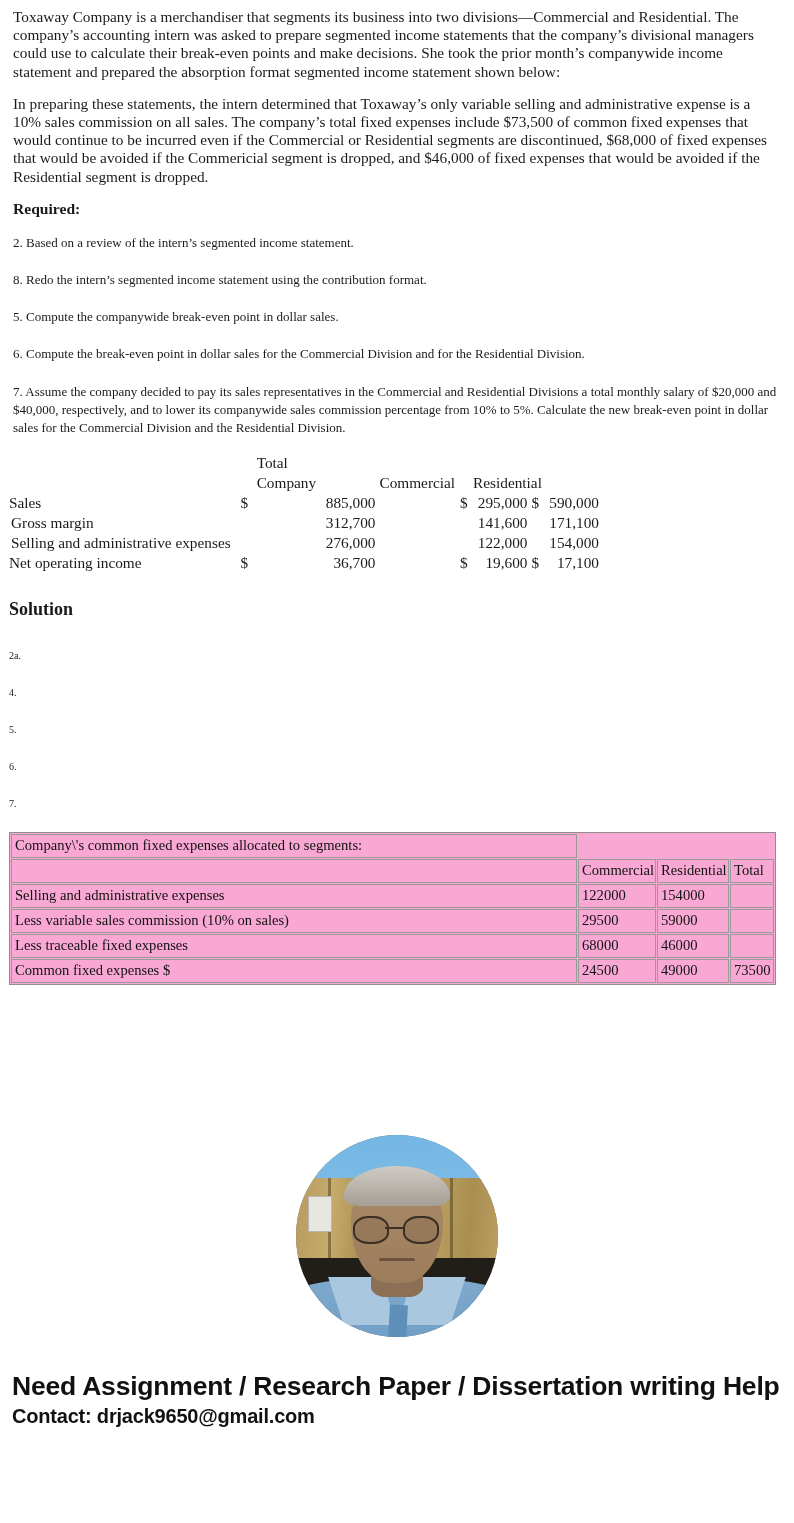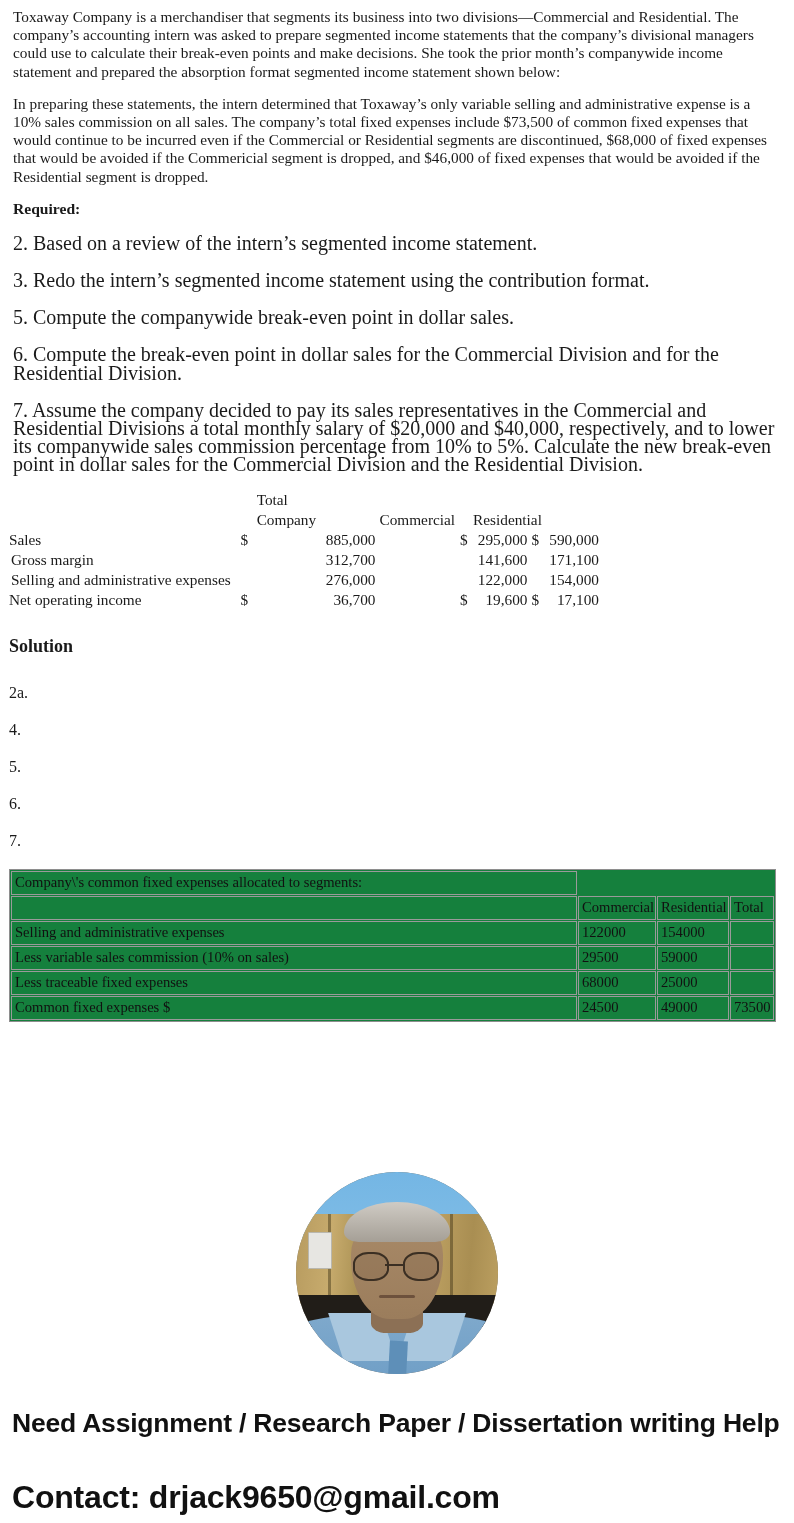--- a/index.html
+++ b/index.html
@@ -37,21 +37,21 @@
   .para:first-child { margin-top: 8px; }
 
   h3.required {
     font-size: 15.6px;
     line-height: 18px;
     font-weight: bold;
     margin: 14px 0 16px 0;
   }
 
   .req-item {
-    font-size: 20px;
+    font-size: 13px;
     line-height: 18.2px;
     margin: 0 0 19px 0;
   }
   .req-item.multiline { margin-bottom: 12px; }
 
   
   .is-wrap {
     margin: 16px 0 0 0;
     padding: 0 9px;
   }
@@ -86,35 +86,35 @@
   .row-indent .col-label { padding-left: 2px !important; }
 
   
   h3.solution {
     font-size: 18px;
     line-height: 20px;
     font-weight: bold;
     margin: 26px 0 28px 9px;
   }
   .sol-item {
-    font-size: 16px;
+    font-size: 10px;
     line-height: 18px;
     margin: 0 0 19px 9px;
   }
 
   
   .alloc-wrap {
     margin: 12px 0 0 0;
     padding: 0 9px;
   }
   table.alloc {
     border-collapse: separate;
     border-spacing: 1px;
     border: 1px solid #8e8e8e;
-    background: #15803d;
+    background: #f9a8d4;
     width: 704px;
     table-layout: fixed;
     font-size: 14.6px;
     line-height: 17px;
   }
   table.alloc td {
     border: 1px solid #9a9a9a;
     padding: 1px 3px 2px 3px;
     vertical-align: middle;
     height: 19px;
@@ -222,39 +222,38 @@
     font-family: "Liberation Sans", "DejaVu Sans", sans-serif;
     font-weight: bold;
     color: #111111;
   }
   .promo-line1 {
     font-size: 26.5px;
     line-height: 30px;
     letter-spacing: -0.2px;
   }
   .promo-line2 {
-    font-size: 32px;
+    font-size: 20px;
     line-height: 30px;
     letter-spacing: -0.2px;
-    margin-top: 44px;
   }
 </style>
 </head>
 <body>
 
 <div class="page">
 
   <section class="prose">
     <p class="para">Toxaway Company is a merchandiser that segments its business into two divisions—Commercial and Residential. The company’s accounting intern was asked to prepare segmented income statements that the company’s divisional managers could use to calculate their break-even points and make decisions. She took the prior month’s companywide income statement and prepared the absorption format segmented income statement shown below:</p>
     <p class="para">In preparing these statements, the intern determined that Toxaway’s only variable selling and administrative expense is a 10% sales commission on all sales. The company’s total fixed expenses include $73,500 of common fixed expenses that would continue to be incurred even if the Commercial or Residential segments are discontinued, $68,000 of fixed expenses that would be avoided if the Commericial segment is dropped, and $46,000 of fixed expenses that would be avoided if the Residential segment is dropped.</p>
 
     <h3 class="required">Required:</h3>
 
     <p class="req-item">2. Based on a review of the intern’s segmented income statement.</p>
-    <p class="req-item">3. Redo the intern’s segmented income statement using the contribution format.</p>
+    <p class="req-item">8. Redo the intern’s segmented income statement using the contribution format.</p>
     <p class="req-item">5. Compute the companywide break-even point in dollar sales.</p>
     <p class="req-item">6. Compute the break-even point in dollar sales for the Commercial Division and for the Residential Division.</p>
     <p class="req-item multiline">7. Assume the company decided to pay its sales representatives in the Commercial and Residential Divisions a total monthly salary of $20,000 and $40,000, respectively, and to lower its companywide sales commission percentage from 10% to 5%. Calculate the new break-even point in dollar sales for the Commercial Division and the Residential Division.</p>
   </section>
 
   <div class="is-wrap">
     <table class="income">
       <thead>
         <tr>
           <th class="col-label"></th>
@@ -357,21 +356,21 @@
         </tr>
         <tr>
           <td class="c-label">Less variable sales commission (10% on sales)</td>
           <td class="c-com">29500</td>
           <td class="c-res">59000</td>
           <td class="c-tot"></td>
         </tr>
         <tr>
           <td class="c-label">Less traceable fixed expenses</td>
           <td class="c-com">68000</td>
-          <td class="c-res">25000</td>
+          <td class="c-res">46000</td>
           <td class="c-tot"></td>
         </tr>
         <tr>
           <td class="c-label">Common fixed expenses $</td>
           <td class="c-com">24500</td>
           <td class="c-res">49000</td>
           <td class="c-tot">73500</td>
         </tr>
       </tbody>
     </table>

